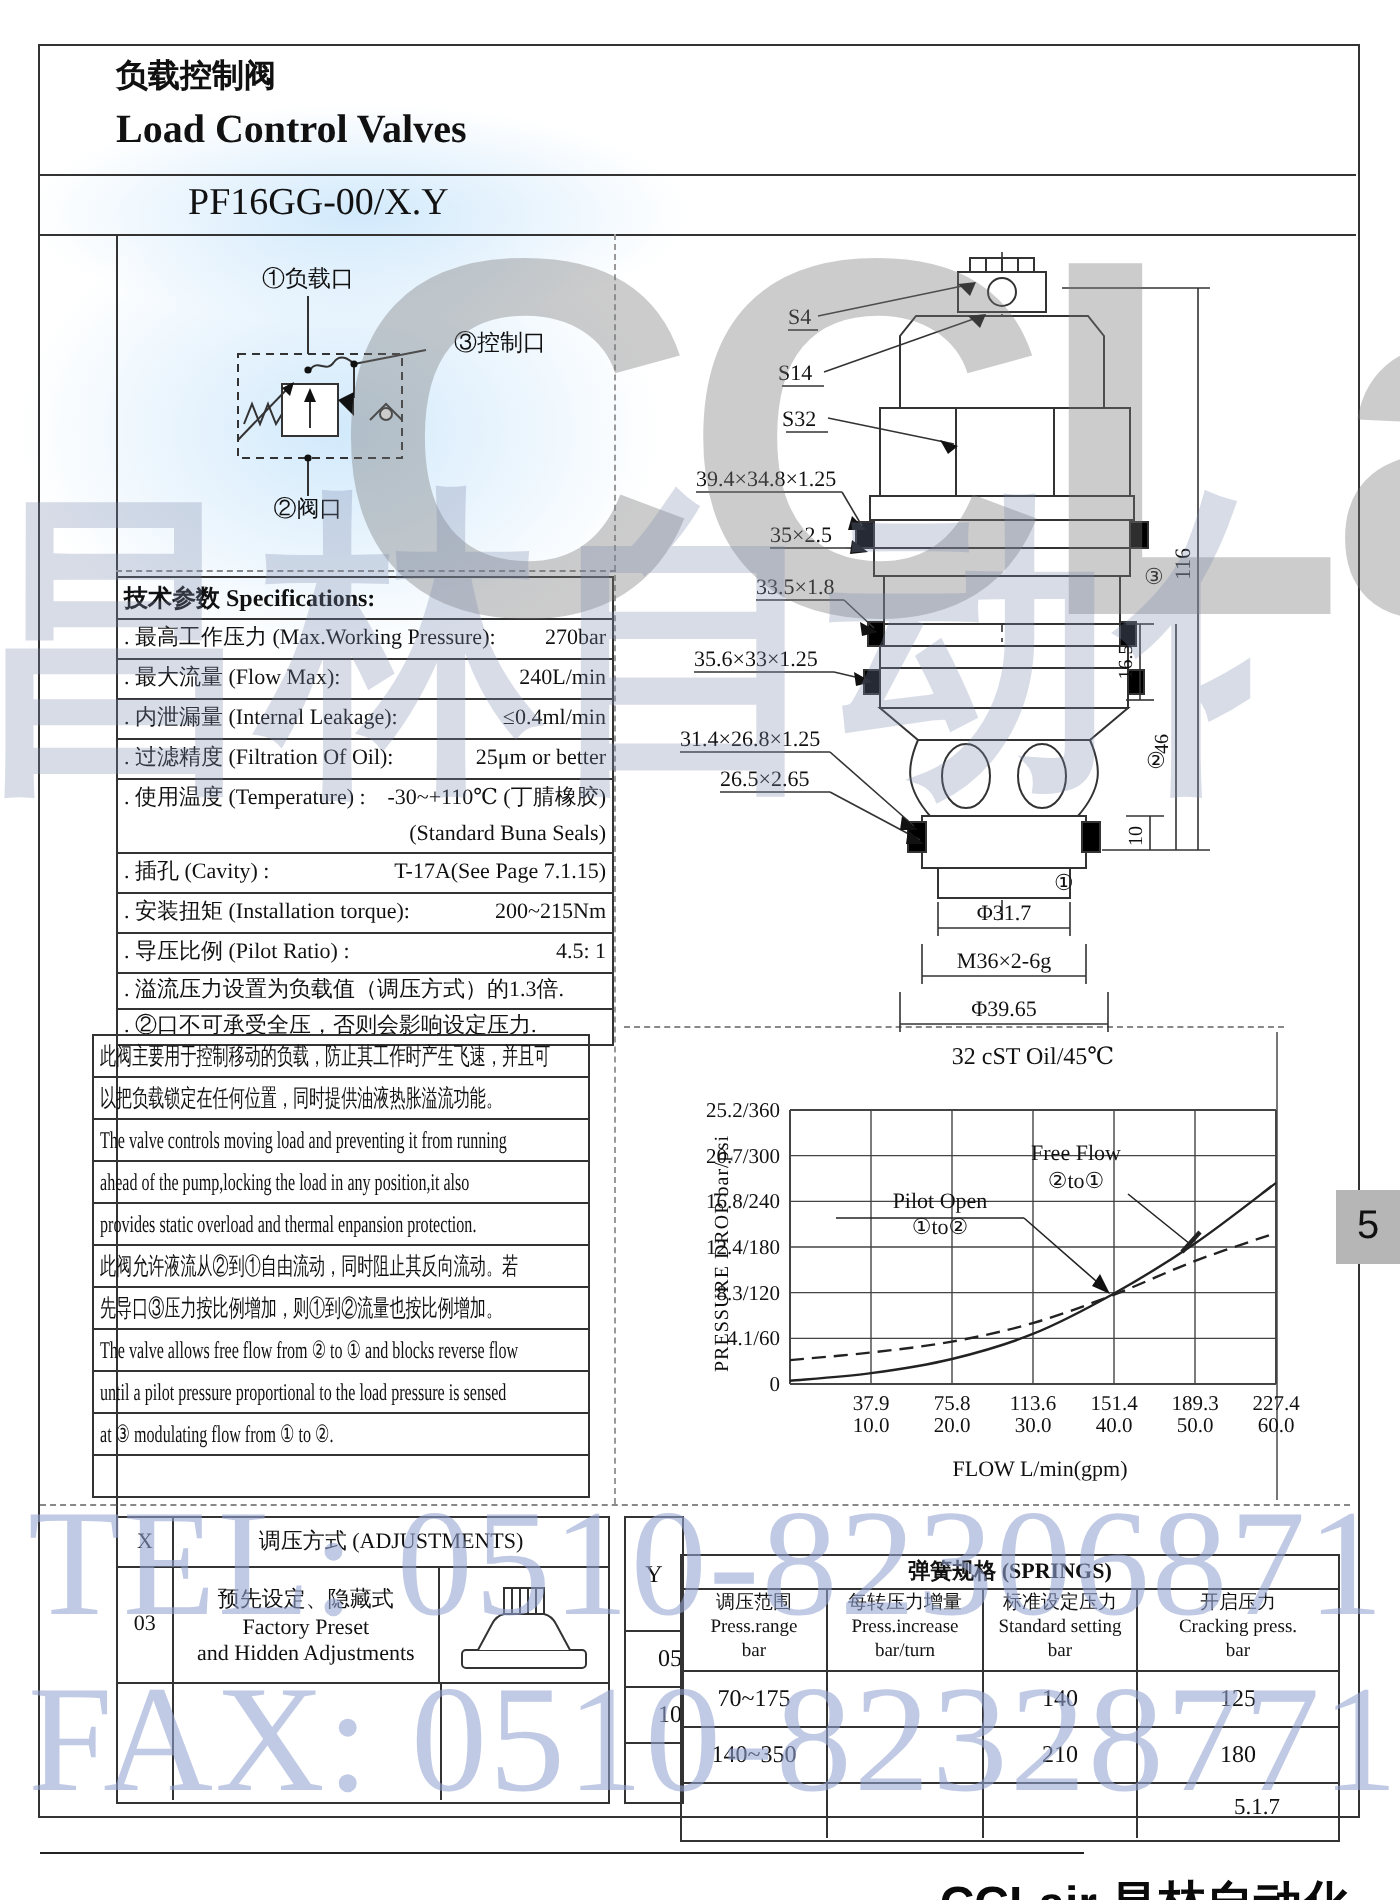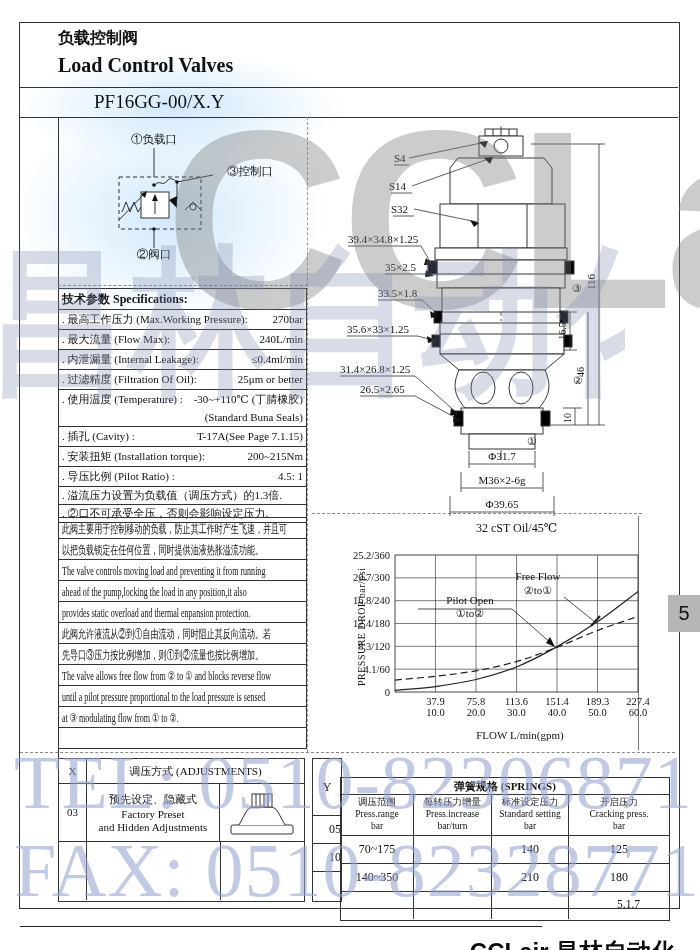--- a/index.html
+++ b/index.html
@@ -19,21 +19,21 @@
   .model{position:absolute;left:58px;top:91px;font-size:19px;margin-left:36px;}
   
   .spec{position:absolute;left:58px;top:288px;width:247px;border:1px solid #333;background:transparent;font-size:11px;}
   .spec-h{height:20px;line-height:20px;border-bottom:1px solid #333;font-weight:bold;padding-left:3px;font-size:12px;}
   .spec-row{height:19px;line-height:19px;border-bottom:1px solid #333;display:flex;justify-content:space-between;padding:0 3px;white-space:nowrap;overflow:hidden;}
   .spec-row.nb{border-bottom:none;}
   .spec-row.sm{height:17px;line-height:17px;}
   .spec-row.last{border-bottom:none;}
   .spec-row .val{text-align:right;}
   
-  .desc{position:absolute;left:58px;top:517px;width:247px;border:1px solid #333;}
+  .desc{position:absolute;left:46px;top:517px;width:247px;border:1px solid #333;}
   .desc-row{height:20px;line-height:20px;border-bottom:1px solid #333;overflow:hidden;padding-left:3px;}
   .desc-row:last-child{border-bottom:none;}
   .desc-row span{display:inline-block;font-size:12px;transform:scaleX(.67);transform-origin:0 50%;white-space:nowrap;}
   
   .chart-ylabel{position:absolute;left:356px;top:556px;width:16px;height:142px;writing-mode:vertical-rl;
        transform:rotate(180deg);font-size:10px;text-align:center;letter-spacing:.5px;}
   .chart-xlabel{position:absolute;left:400px;top:729px;width:240px;text-align:center;font-size:11px;}
   
   .xt{position:absolute;left:58px;top:758px;width:245px;height:142px;border:1px solid #333;font-size:11px;}
   .xt-hrow{display:flex;height:24px;line-height:24px;border-bottom:1px solid #333;}

